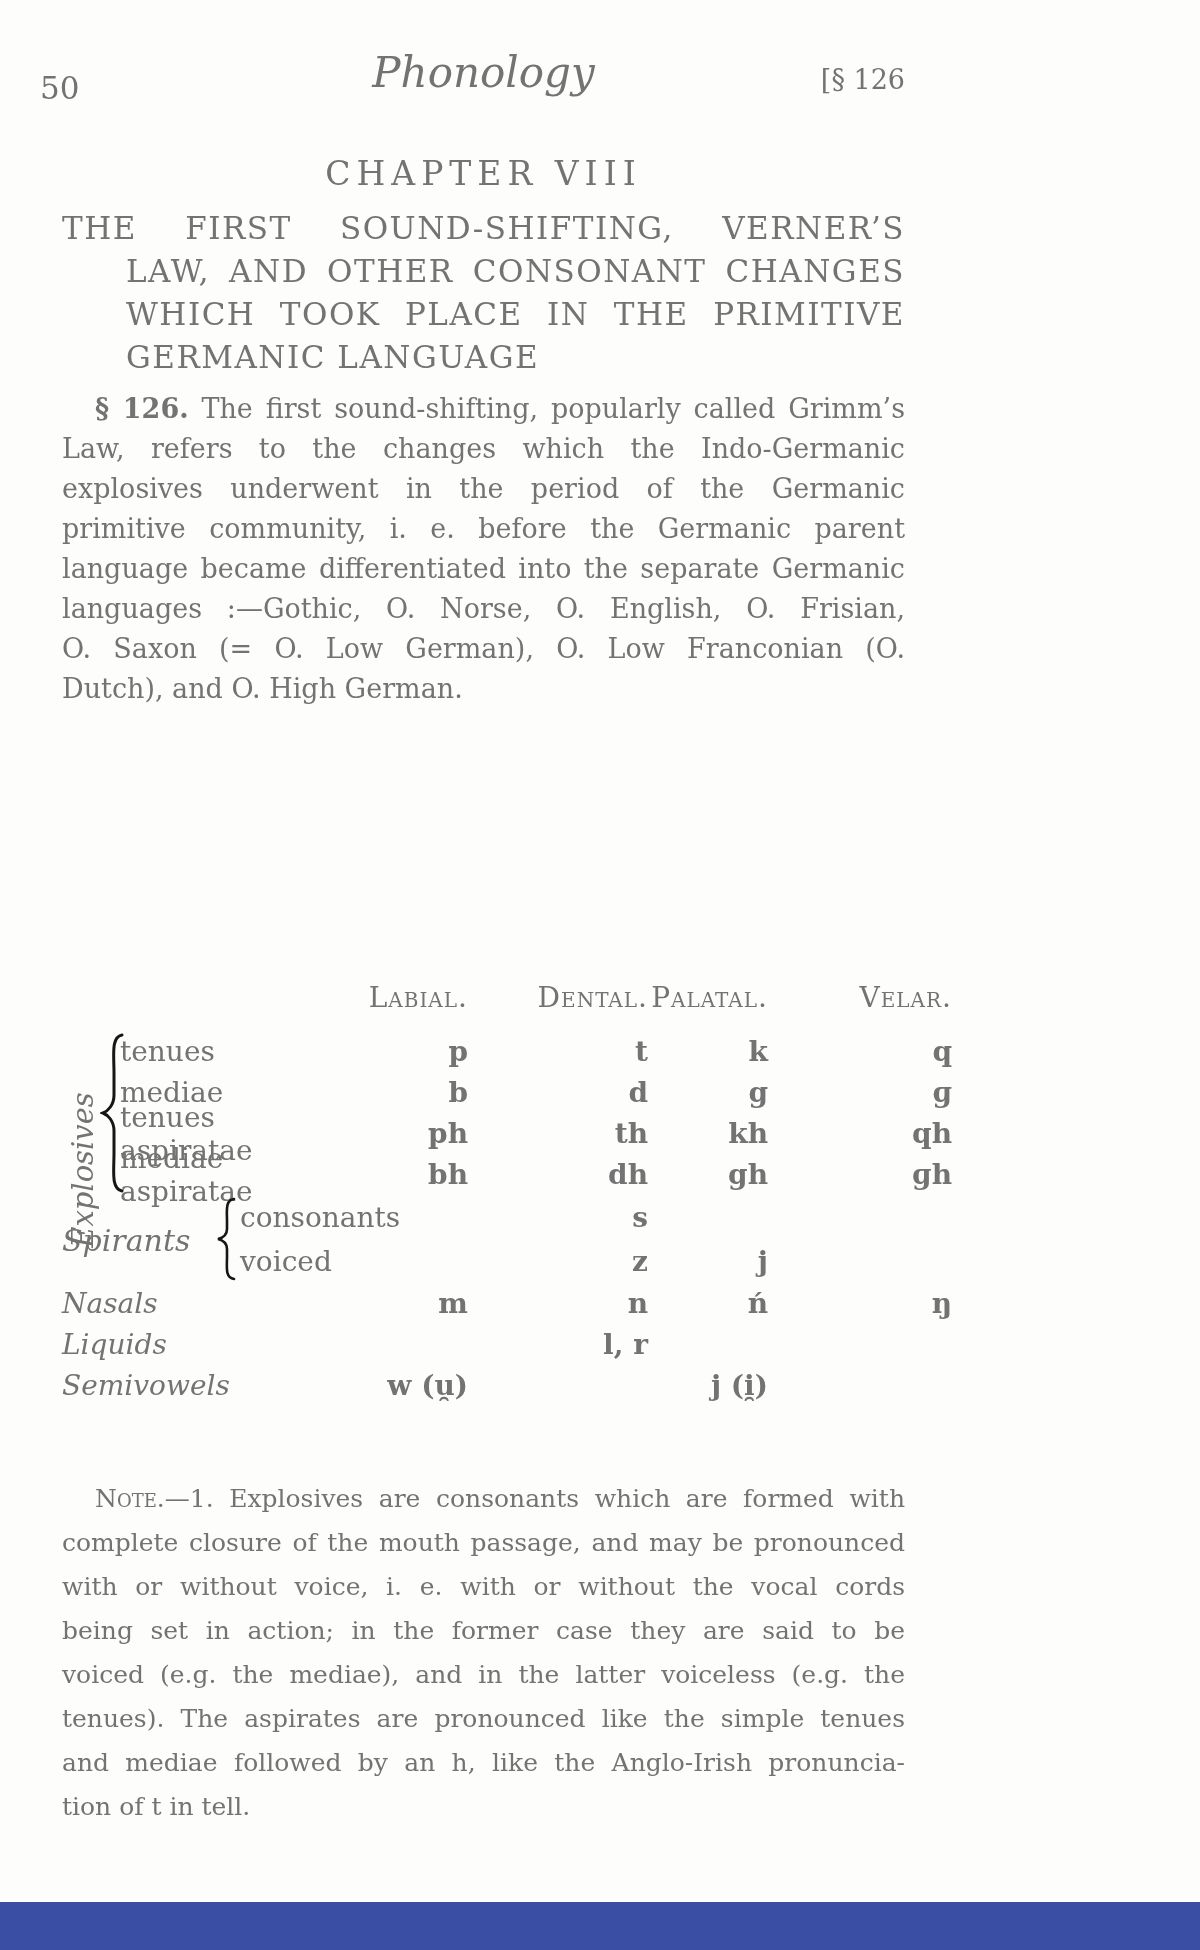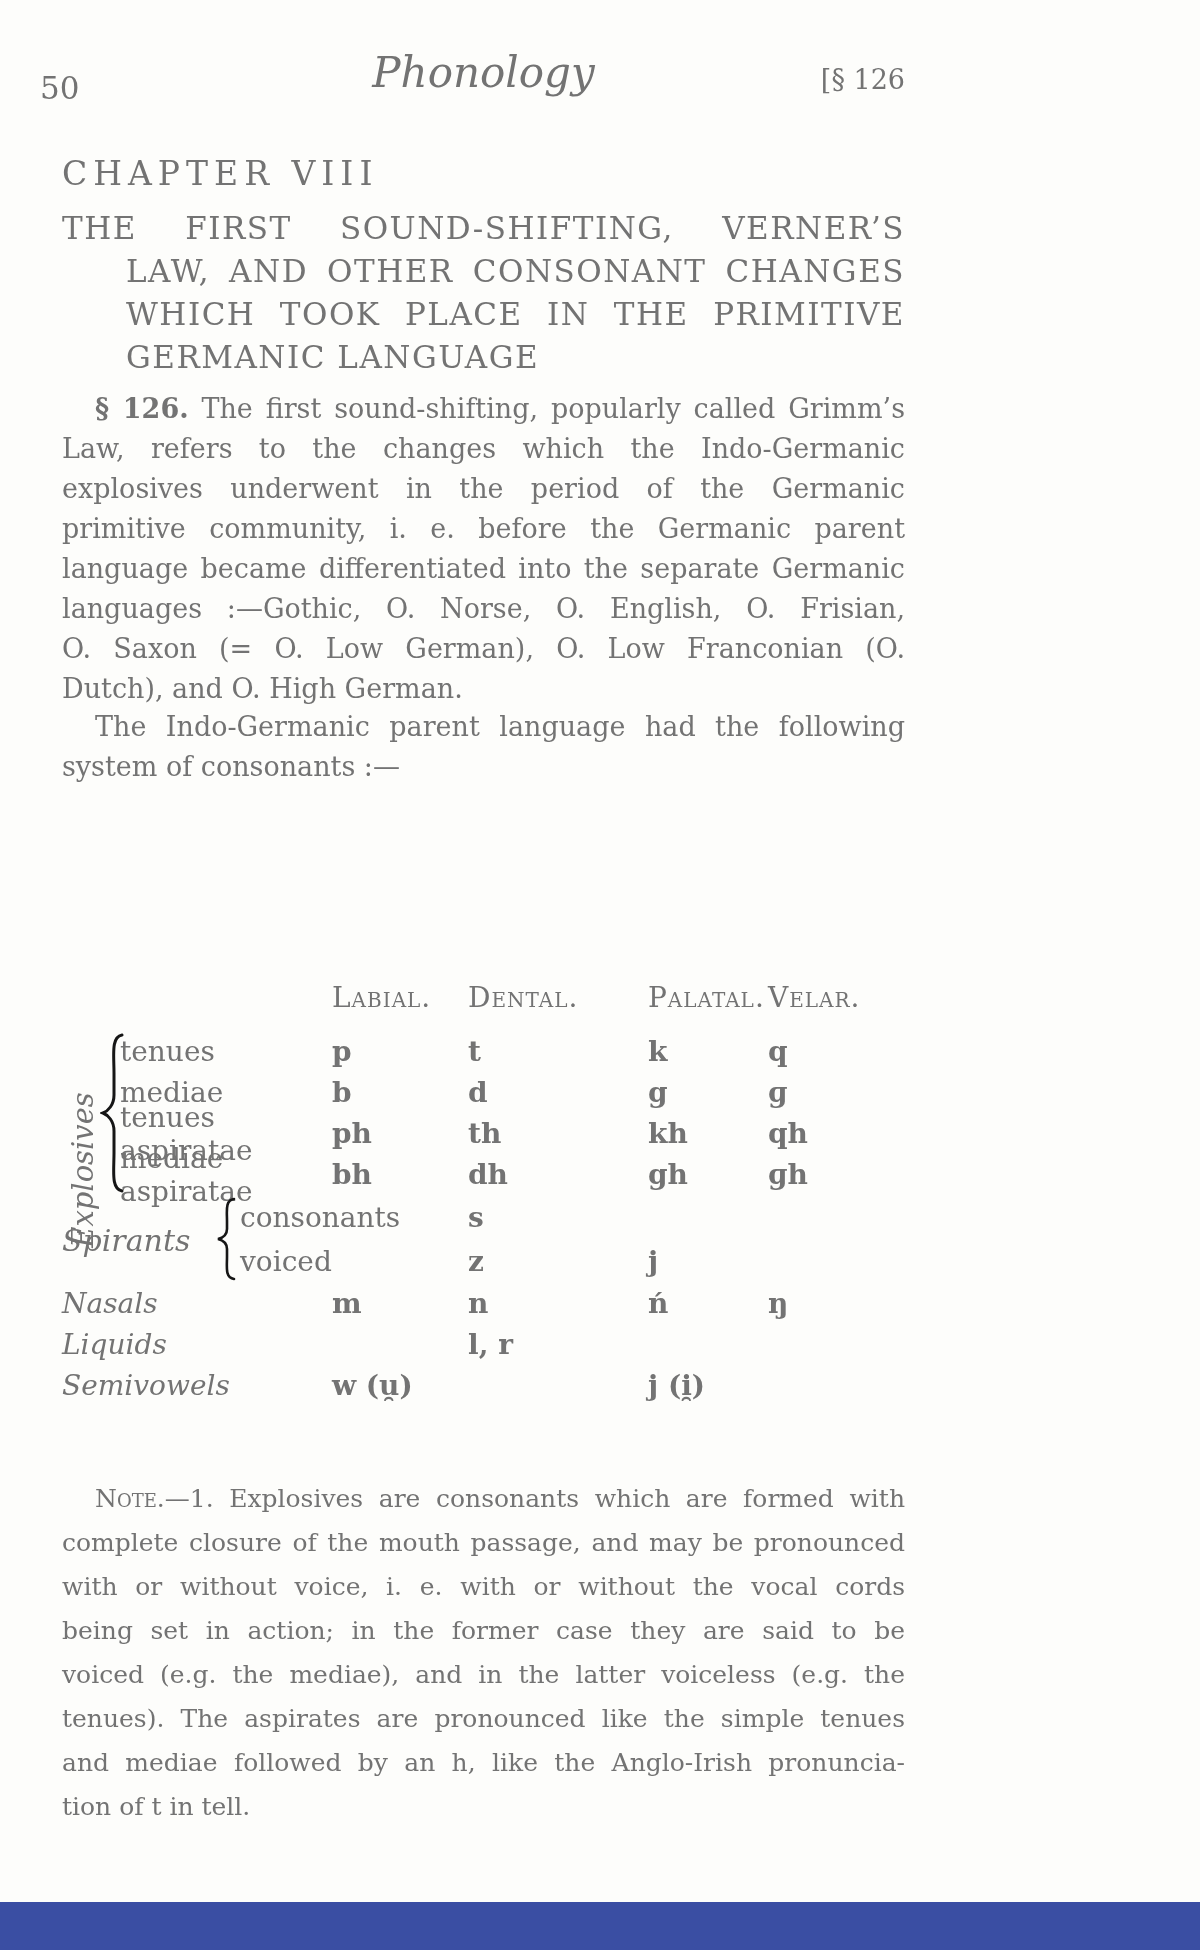--- a/index.html
+++ b/index.html
@@ -13,21 +13,21 @@
   }
   .content{position:absolute;left:62px;top:0;width:843px;height:1950px;}
 
   
   .pagenum{position:absolute;left:-22px;top:70px;font-size:31px;}
   .runtitle{position:absolute;left:0;top:48px;width:100%;text-align:center;
             font-style:italic;font-size:42px;}
   .secref{position:absolute;right:0;top:64px;font-size:27px;}
 
   
-  .chapter{position:absolute;left:0;top:154px;width:100%;
+  .chapter{position:absolute;left:0;top:154px;width:100%;text-align:center;
            font-size:33px;letter-spacing:6px;}
   .titleblock{position:absolute;left:0;top:207px;width:100%;
               font-size:31px;letter-spacing:1.5px;line-height:43px;}
   .ind{padding-left:64px;}
   .jl{text-align:justify;text-align-last:justify;}
 
   
   .para{position:absolute;left:0;width:100%;font-size:27px;line-height:40px;}
   .p126{top:389px;}
   .intro{top:707px;}
@@ -35,21 +35,21 @@
   .bl.jl{text-align-last:justify;}
   .firstind{padding-left:33px;}
   .marker{font-weight:700;}
   .closing{top:1856px;font-size:26px;}
 
   
   .ctable{position:absolute;left:0;top:975px;width:860px;}
   .trow{display:flex;align-items:center;height:41px;}
   .thead{height:44px;}
   .tlabel{width:270px;font-size:28px;flex:none;}
-  .tcell{flex:none;text-align:left;font-weight:700;font-size:28px;}
+  .tcell{flex:none;text-align:right;font-weight:700;font-size:28px;}
   .c1{width:136px;} .c2{width:180px;} .c3{width:120px;} .c4{width:184px;}
   .hd{font-weight:400;font-variant:small-caps;font-size:28px;letter-spacing:1px;}
   .tgroup{position:relative;}
   .tgroup.explosives{margin-top:12px;}
   .expind{padding-left:58px;box-sizing:border-box;}
   .explab{position:absolute;left:-70px;top:123px;width:180px;height:32px;
           text-align:center;font-style:italic;font-size:29px;
           transform:rotate(-90deg);}
   .brace-exp{position:absolute;left:38px;top:0;}
   .spirants .trow{height:44px;}
@@ -88,24 +88,20 @@
       <div class="bl jl firstind"><span class="marker">§ 126.</span> <span>The first sound-shifting, popularly called Grimm’s</span></div>
       <div class="bl jl">Law, refers to the changes which the Indo-Germanic</div>
       <div class="bl jl">explosives underwent in the period of the Germanic</div>
       <div class="bl jl">primitive community, i. e. before the Germanic parent</div>
       <div class="bl jl">language became differentiated into the separate Germanic</div>
       <div class="bl jl">languages :—Gothic, O. Norse, O. English, O. Frisian,</div>
       <div class="bl jl">O. Saxon (= O. Low German), O. Low Franconian (O.</div>
       <div class="bl">Dutch), and O. High German.</div>
     </div>
 
-    <div class="para intro">
-      <div class="bl jl firstind">The Indo-Germanic parent language had the following</div>
-      <div class="bl">system of consonants :—</div>
-    </div>
 
     <div class="ctable">
       <div class="trow thead">
         <div class="tlabel"></div>
         <div class="tcell c1 hd">Labial.</div>
         <div class="tcell c2 hd">Dental.</div>
         <div class="tcell c3 hd">Palatal.</div>
         <div class="tcell c4 hd">Velar.</div>
       </div>
 

